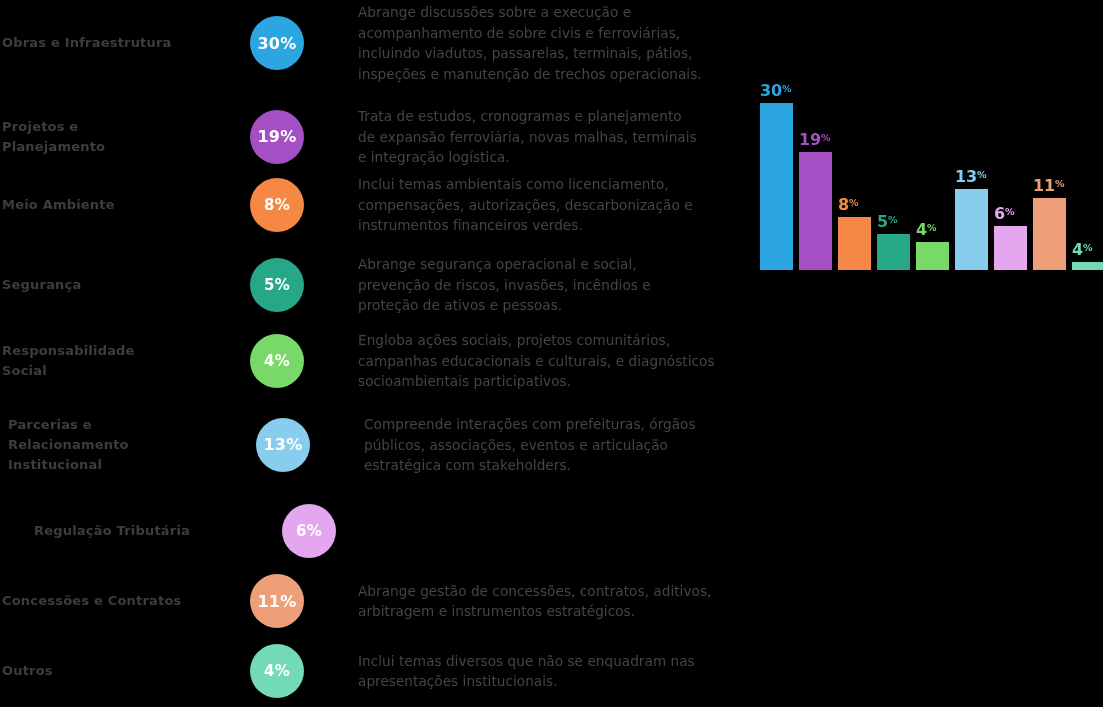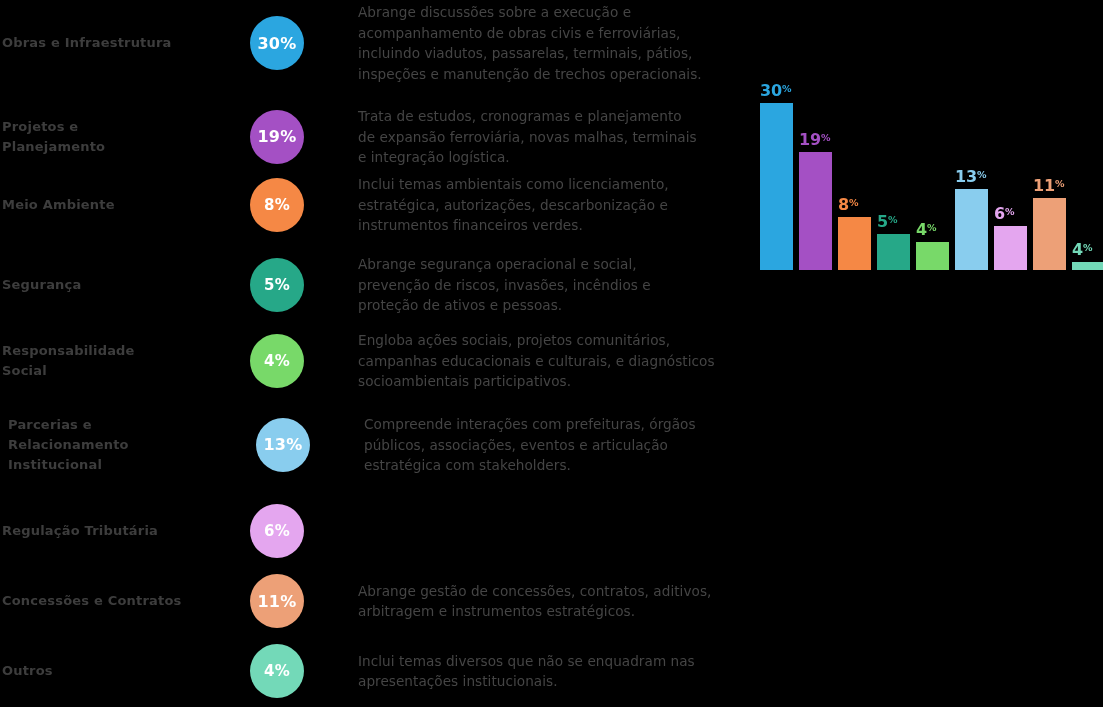--- a/index.html
+++ b/index.html
@@ -118,40 +118,40 @@
 <body>
 
 <div id="stage">
 
   <div id="category-list">
       <div class="cat-row" style="top: 2px;">
         <div class="cat-label">Obras e Infraestrutura</div>
         <div class="cat-badge" style="background: rgb(43, 166, 224);">30%</div>
         <div class="cat-desc">
           <div>Abrange discussões sobre a execução e</div>
-          <div>acompanhamento de obras civis e ferroviárias,</div>
+          <div>acompanhamento de sobre civis e ferroviárias,</div>
           <div>incluindo viadutos, passarelas, terminais, pátios,</div>
           <div>inspeções e manutenção de trechos operacionais.</div>
         </div>
       </div>
       <div class="cat-row" style="top: 106px;">
         <div class="cat-label">Projetos e<br>Planejamento</div>
         <div class="cat-badge" style="background: rgb(164, 80, 196);">19%</div>
         <div class="cat-desc">
           <div>Trata de estudos, cronogramas e planejamento</div>
           <div>de expansão ferroviária, novas malhas, terminais</div>
           <div>e integração logística.</div>
         </div>
       </div>
       <div class="cat-row" style="top: 174px;">
         <div class="cat-label">Meio Ambiente</div>
         <div class="cat-badge small-text" style="background: rgb(245, 136, 69);">8%</div>
         <div class="cat-desc">
           <div>Inclui temas ambientais como licenciamento,</div>
-          <div>estratégica, autorizações, descarbonização e</div>
+          <div>compensações, autorizações, descarbonização e</div>
           <div>instrumentos financeiros verdes.</div>
         </div>
       </div>
       <div class="cat-row" style="top: 254px;">
         <div class="cat-label">Segurança</div>
         <div class="cat-badge small-text" style="background: rgb(38, 168, 136);">5%</div>
         <div class="cat-desc">
           <div>Abrange segurança operacional e social,</div>
           <div>prevenção de riscos, invasões, incêndios e</div>
           <div>proteção de ativos e pessoas.</div>
@@ -168,21 +168,21 @@
       </div>
       <div class="cat-row" style="top: 414px; padding-left: 6px;">
         <div class="cat-label">Parcerias e<br>Relacionamento<br>Institucional</div>
         <div class="cat-badge" style="background: rgb(137, 205, 238);">13%</div>
         <div class="cat-desc">
           <div>Compreende interações com prefeituras, órgãos</div>
           <div>públicos, associações, eventos e articulação</div>
           <div>estratégica com stakeholders.</div>
         </div>
       </div>
-      <div class="cat-row" style="top: 504px;">
+      <div class="cat-row" style="top: 504px; padding-left: 32px;">
         <div class="cat-label">Regulação Tributária</div>
         <div class="cat-badge small-text" style="background: rgb(228, 166, 239);">6%</div>
       </div>
       <div class="cat-row" style="top: 574px;">
         <div class="cat-label">Concessões e Contratos</div>
         <div class="cat-badge" style="background: rgb(237, 160, 119);">11%</div>
         <div class="cat-desc">
           <div>Abrange gestão de concessões, contratos, aditivos,</div>
           <div>arbitragem e instrumentos estratégicos.</div>
         </div>

